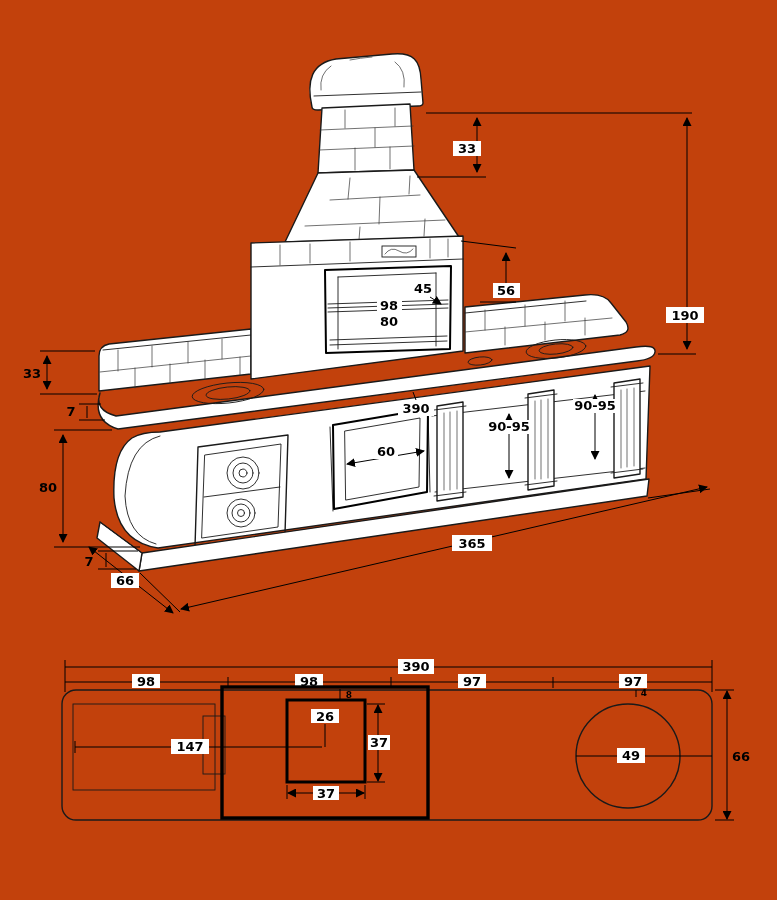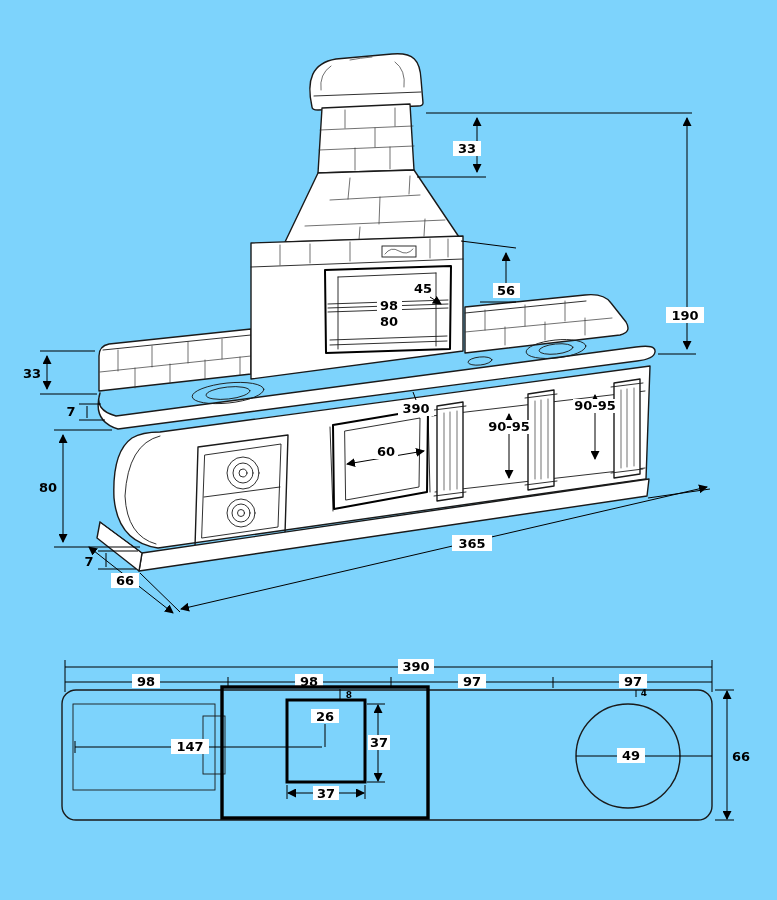--- a/index.html
+++ b/index.html
@@ -1,16 +1,16 @@
 <!DOCTYPE html>
 <html><head>
 <meta charset="utf-8">
 <style>
   html,body { margin:0; padding:0; background:#fff; }
-  .stage { position:relative; width:777px; height:900px; background:#7dd3fc; overflow:hidden; }
+  .stage { position:relative; width:777px; height:900px; background:#c2410c; overflow:hidden; }
   svg { position:absolute; inset:0; }
   .ln  { stroke:#1a1a1a; stroke-width:1.4; fill:none; stroke-linejoin:round; stroke-linecap:round; }
   .fw  { stroke:#1a1a1a; stroke-width:1.4; fill:#fff; stroke-linejoin:round; }
   .tn  { stroke:#1a1a1a; stroke-width:0.9; fill:none; stroke-linecap:round; }
   .tx  { stroke:#333; stroke-width:0.7; fill:none; stroke-linecap:round; }
   .op  { stroke:#000; stroke-width:2; fill:#fff; stroke-linejoin:round; }
   .dm  { stroke:#000; stroke-width:1; fill:none; }
   .ar  { marker-start:url(#arr); marker-end:url(#arr); }
   .ae  { marker-end:url(#arr); }
   .bold{ stroke:#000; stroke-width:3.4; fill:none; }

